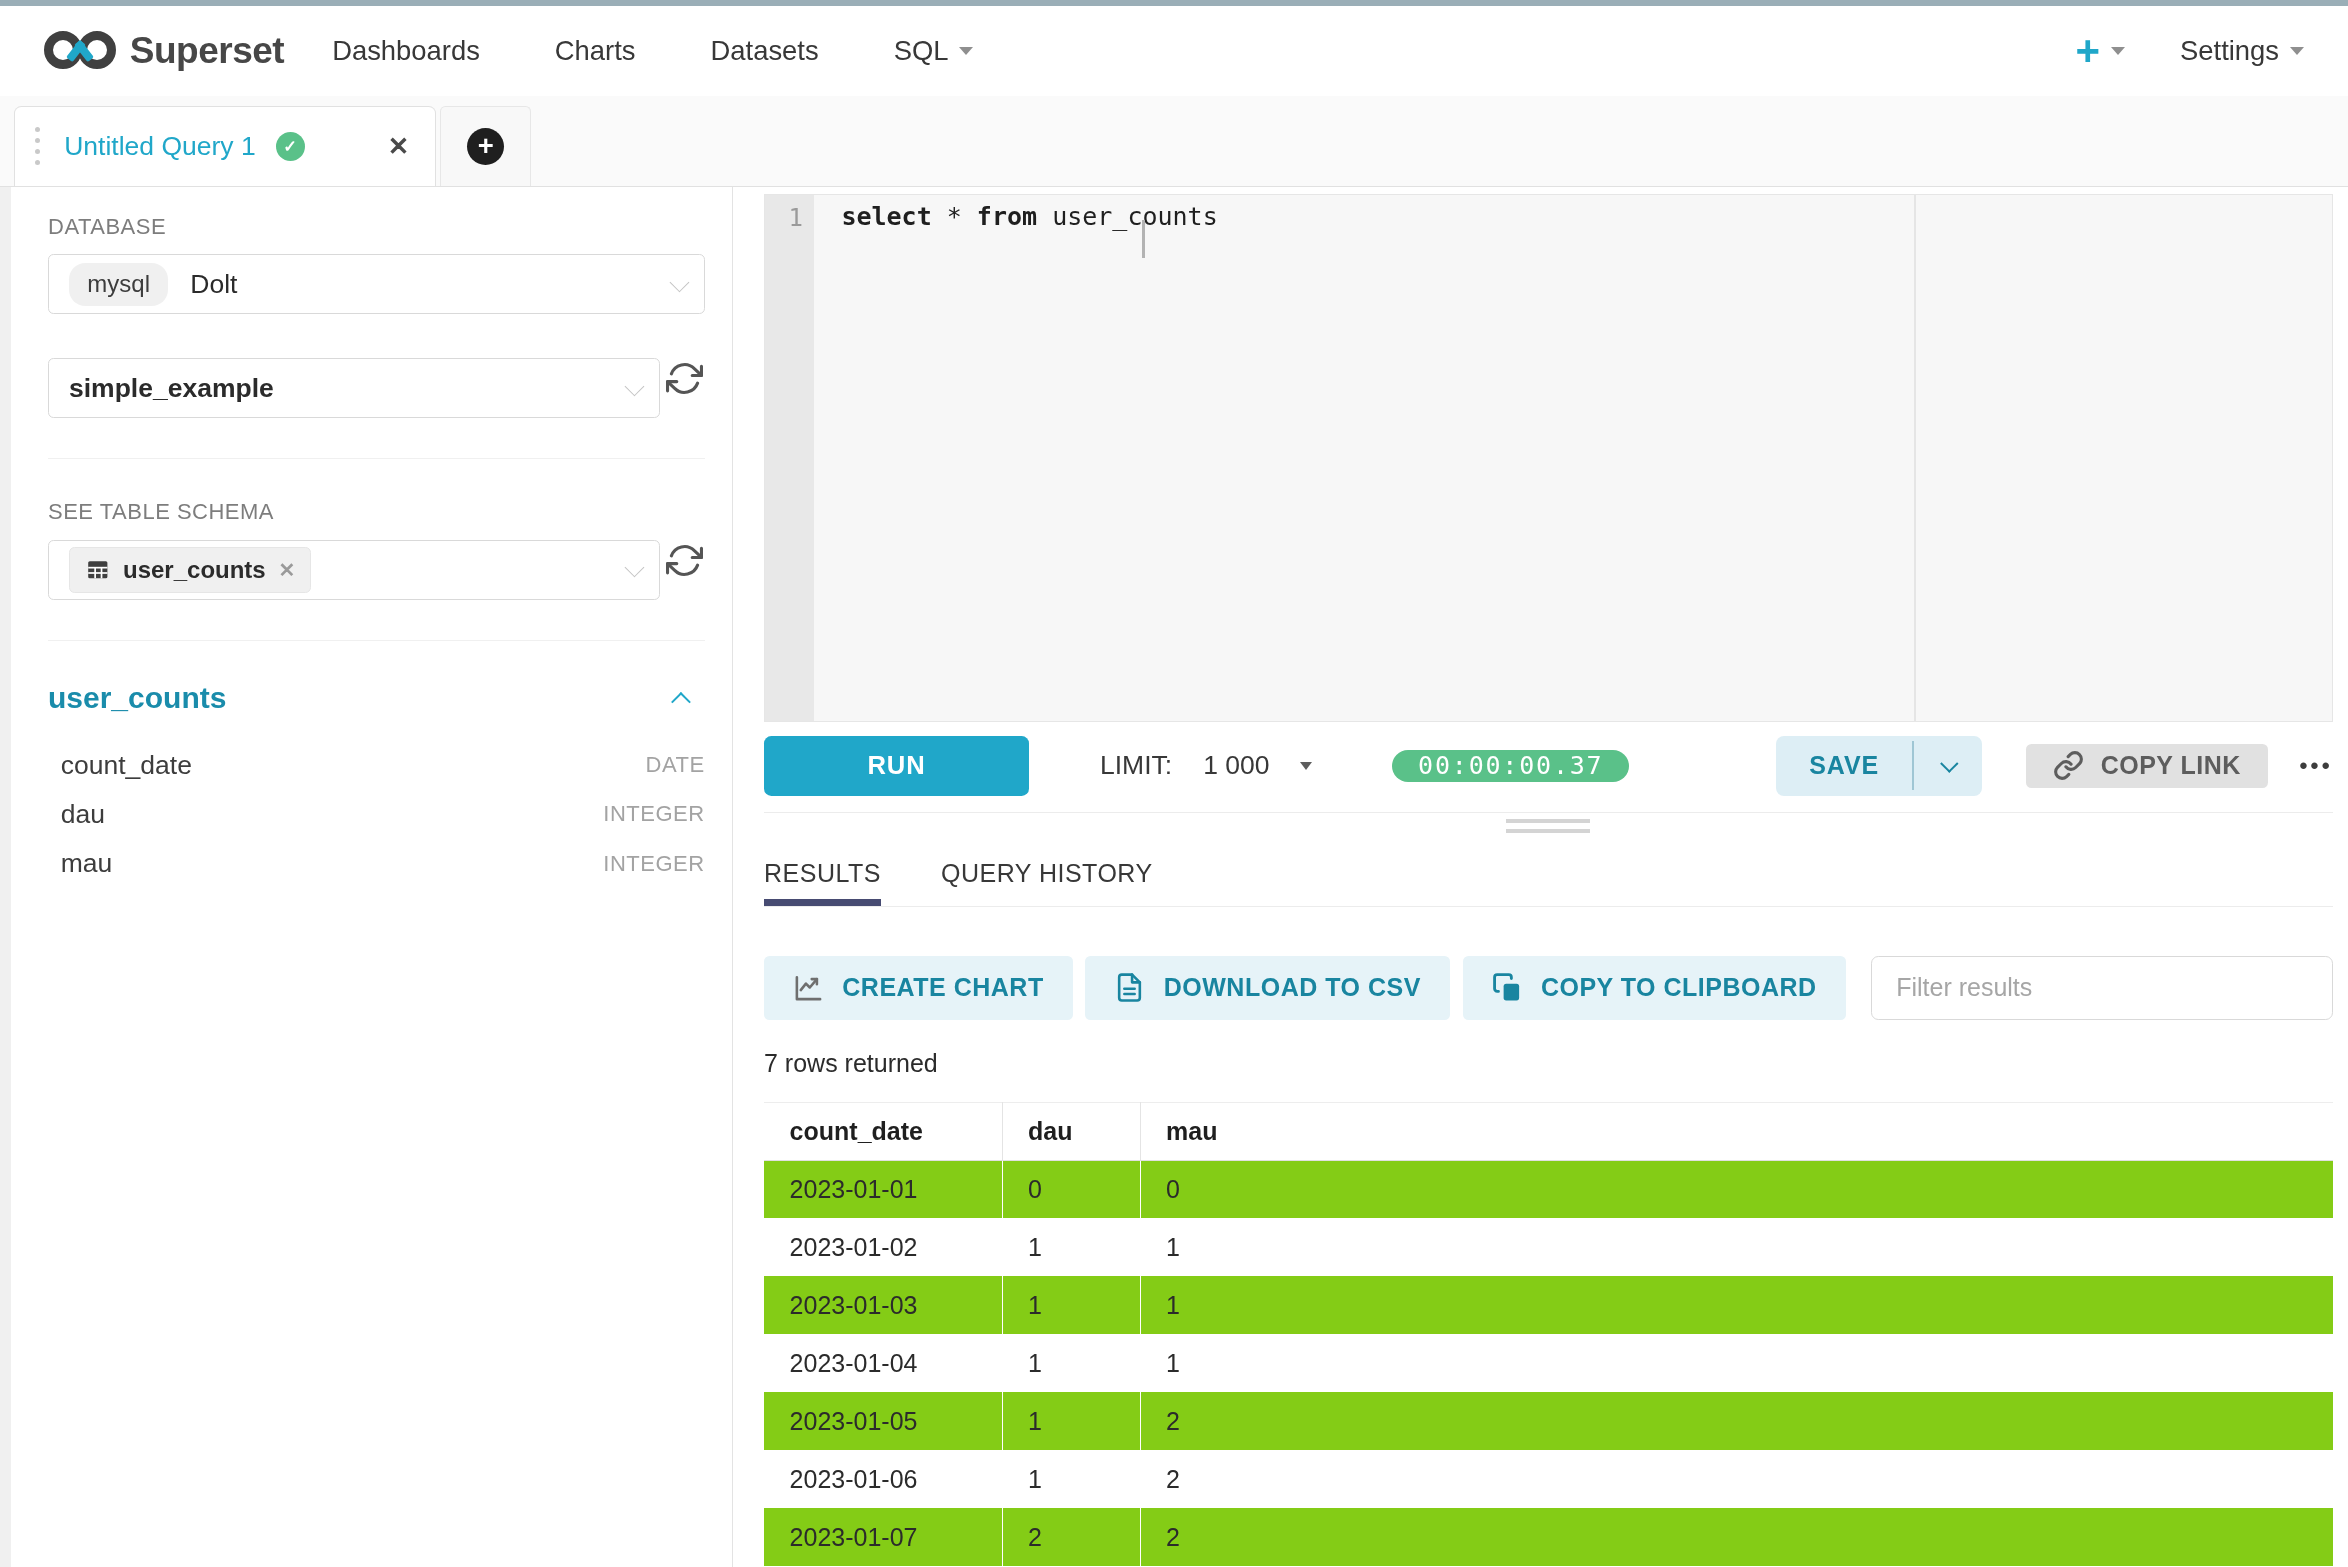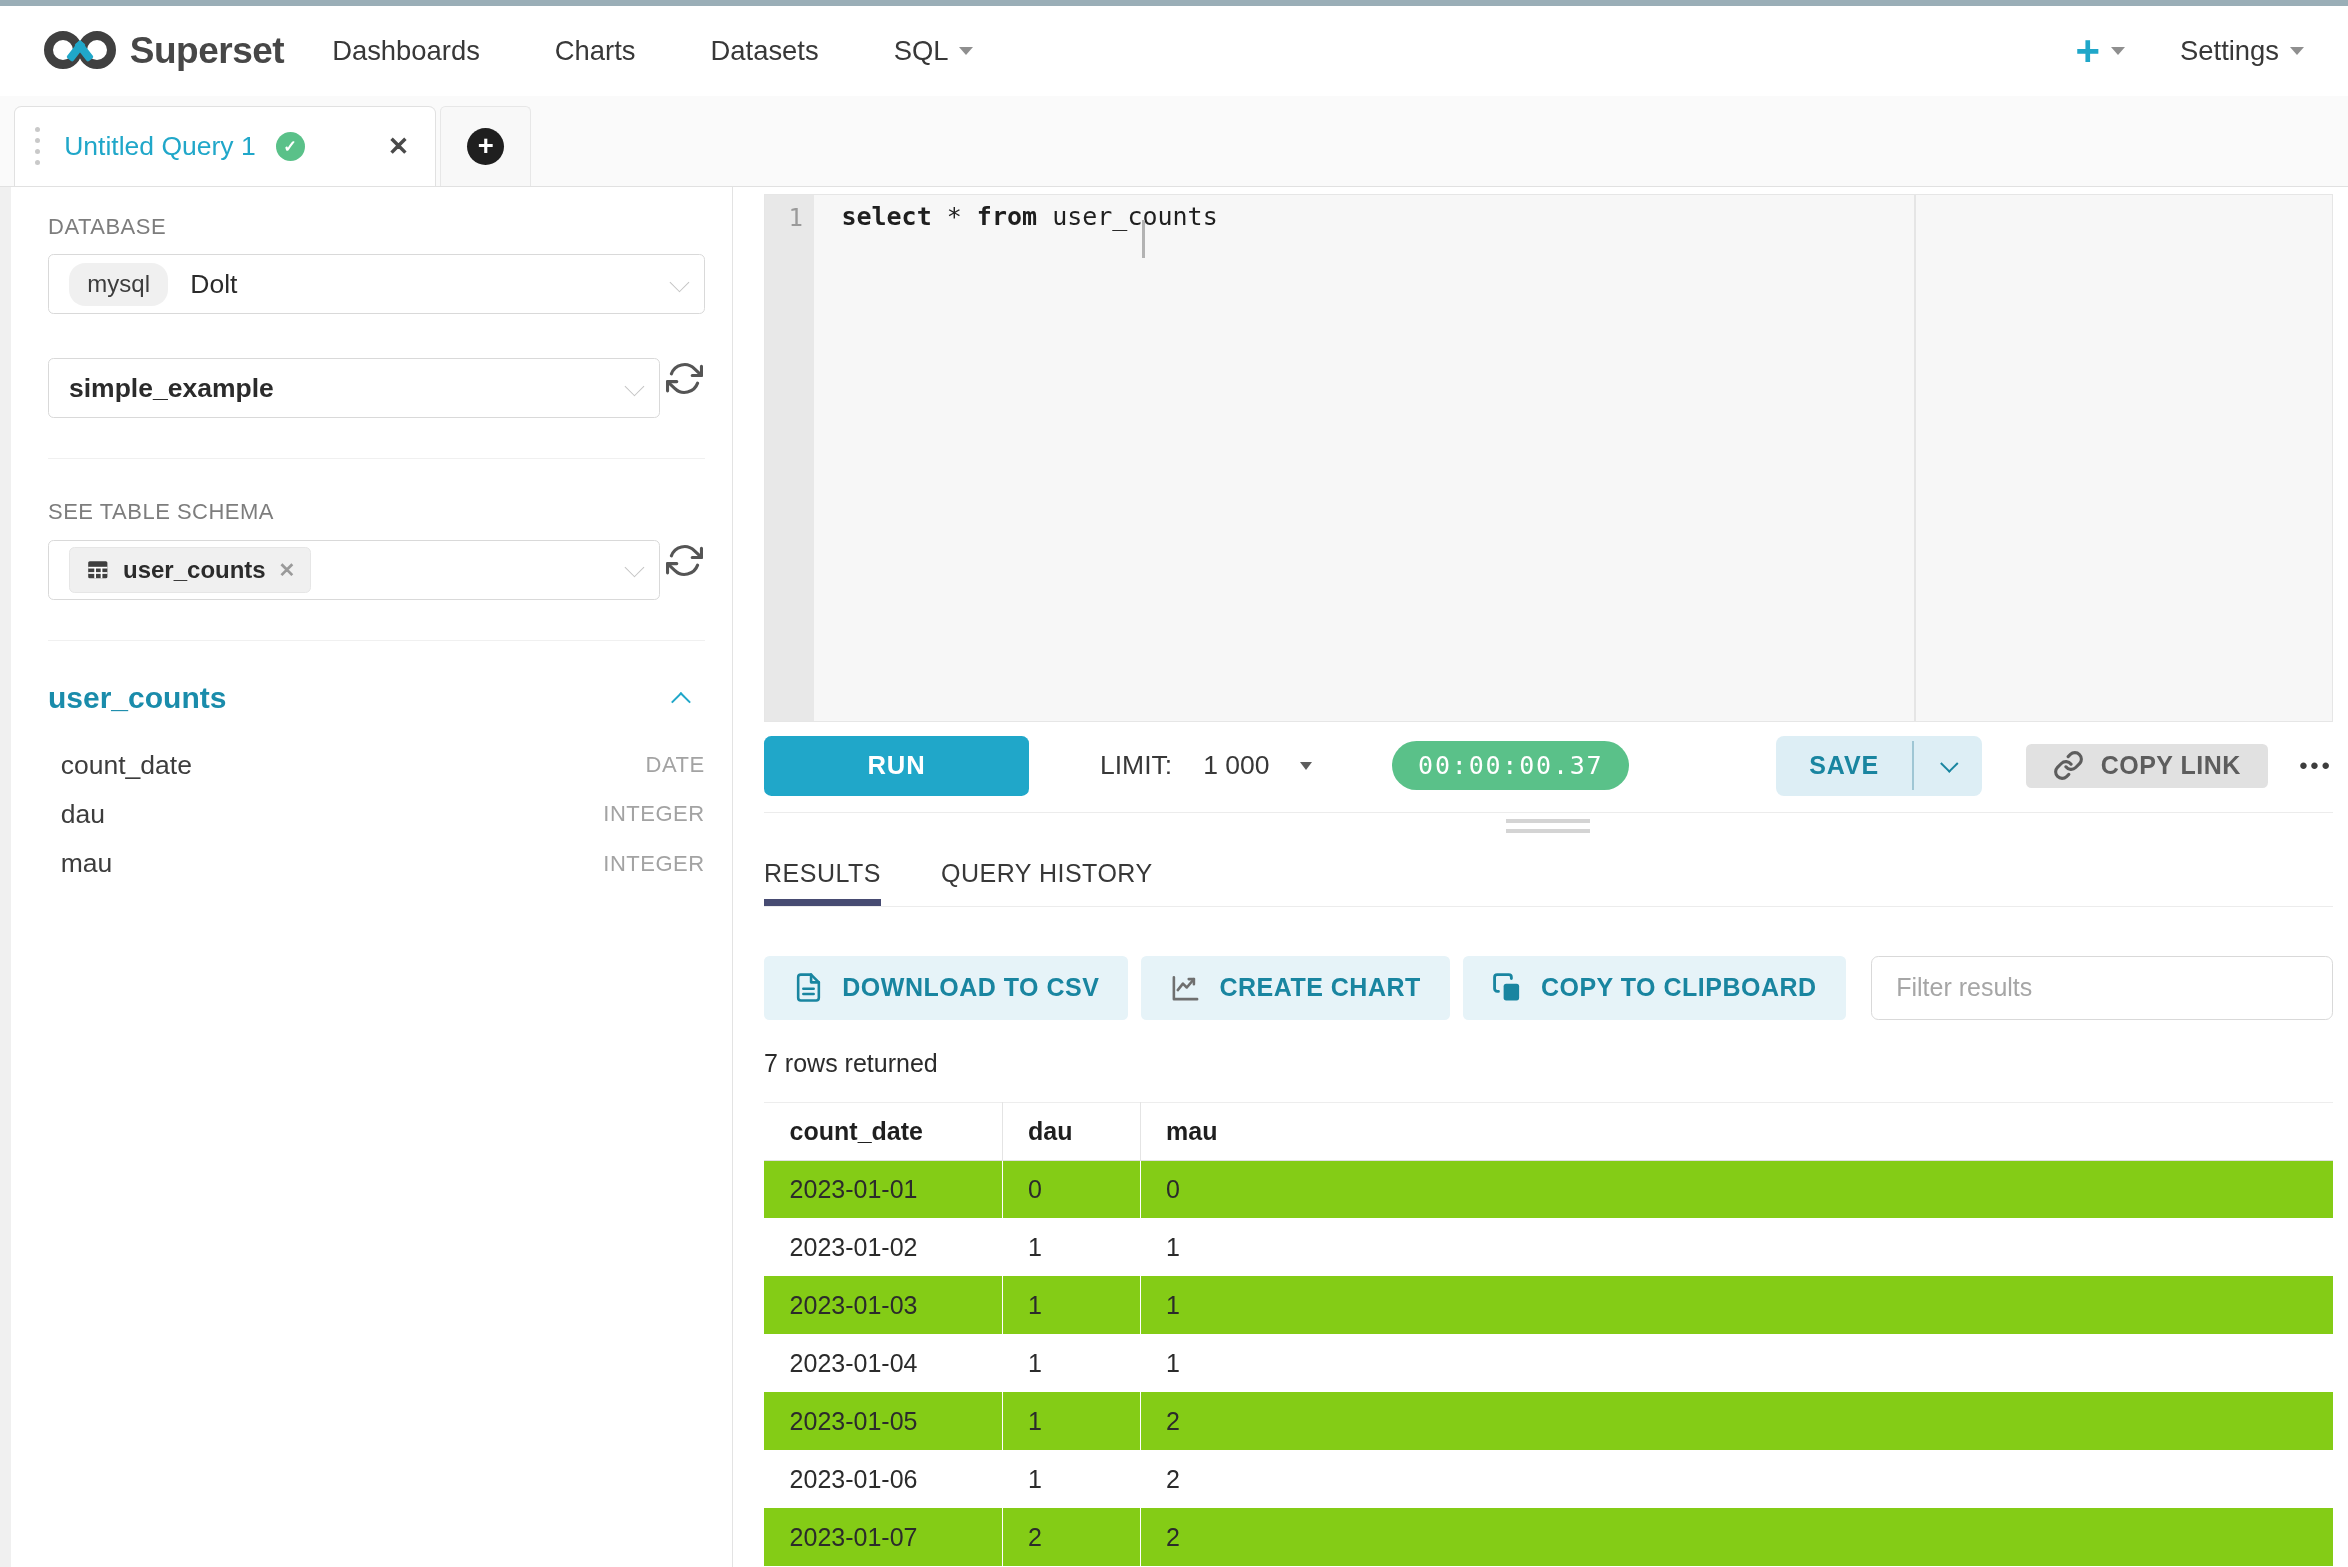--- a/index.html
+++ b/index.html
@@ -78,21 +78,21 @@
   .code-area b { font-weight:bold; }
   .text-cursor { display:inline-block; width:0; position:relative; }
   .text-cursor::after { content:""; position:absolute; left:-0.9px; top:-5.5px; width:3.7px; height:38px; background:#b3b3b3; }
   .print-margin { position:absolute; left:1149px; top:0; bottom:0; width:1.8px; background:#e5e5e5; }
 
   .toolbar { margin-top:12px; display:flex; align-items:center; height:64px; }
   .run-btn { width:265px; height:60px; background:#20a7c9; border:none; border-radius:7.3px; color:#fff; font-size:25.6px;
              font-weight:bold; letter-spacing:0.9px; cursor:pointer; font-family:inherit; }
   .limit { margin-left:71px; display:flex; align-items:center; gap:31px; font-size:26.5px; cursor:pointer; }
   .limit .caret { border-top-color:#5d5d5d; border-left-width:6.4px; border-right-width:6.4px; border-top-width:8.2px; }
-  .timer { margin-left:80px; height:49px; background:#5ac189; border-radius:25.6px; color:#fff;
+  .timer { margin-left:80px; height:32px; background:#5ac189; border-radius:25.6px; color:#fff;
            font-family:"DejaVu Sans Mono", monospace; font-size:25px; letter-spacing:1.8px;
            display:flex; align-items:center; padding:0 25.6px; }
   .toolbar-right { margin-left:auto; display:flex; align-items:center; }
   .save-group { display:flex; align-items:stretch; height:60px; background:#ddeef5; border-radius:8px; overflow:hidden; }
   .save-main { padding:0 33px; display:flex; align-items:center; color:#1985a0; font-size:25px; font-weight:bold;
                letter-spacing:0.9px; cursor:pointer; }
   .save-sep { width:1.8px; background:#9fc6d4; margin:5.5px 0; }
   .save-caret-btn { width:68px; display:flex; align-items:center; justify-content:center; cursor:pointer; }
   .save-chev { width:12.8px; height:12.8px; border-right:2.7px solid #1985a0; border-bottom:2.7px solid #1985a0;
                transform:rotate(45deg) translateY(-2.7px); }
@@ -305,35 +305,35 @@
         </div>
     </div>
 
     <div class="south-tabs">
       <div class="stab active">RESULTS</div>
       <div class="stab">QUERY HISTORY</div>
     </div>
 
     <div class="actions-row">
       <button class="action-btn">
+        <svg class="ic" viewBox="0 0 24 24" width="31" height="31" fill="none" stroke="#6f6f6f" stroke-width="2" stroke-linecap="round" stroke-linejoin="round">
+          <path d="M3 4v17h18"></path>
+            <polyline points="6 14 10 9 13 12 18.5 5.5"></polyline>
+            <polyline points="14.5 5.5 18.5 5.5 18.5 9.5"></polyline>
+        </svg>
+        <span>CREATE CHART</span>
+      </button>
+      <button class="action-btn">
         <svg class="ic" viewBox="0 0 24 24" width="31" height="31" fill="none" stroke="#1985a0" stroke-width="2" stroke-linecap="round" stroke-linejoin="round">
           <path d="M14 2H6a2 2 0 0 0-2 2v16a2 2 0 0 0 2 2h12a2 2 0 0 0 2-2V8z"></path>
           <polyline points="14 2 14 8 20 8"></polyline>
             <line x1="8" y1="13" x2="16" y2="13"></line>
             <line x1="8" y1="17" x2="16" y2="17"></line>
         </svg>
         <span>DOWNLOAD TO CSV</span>
-      </button>
-      <button class="action-btn">
-        <svg class="ic" viewBox="0 0 24 24" width="31" height="31" fill="none" stroke="#6f6f6f" stroke-width="2" stroke-linecap="round" stroke-linejoin="round">
-          <path d="M3 4v17h18"></path>
-            <polyline points="6 14 10 9 13 12 18.5 5.5"></polyline>
-            <polyline points="14.5 5.5 18.5 5.5 18.5 9.5"></polyline>
-        </svg>
-        <span>CREATE CHART</span>
       </button>
       <button class="action-btn">
         <svg class="ic" viewBox="0 0 24 24" width="31" height="31" fill="none" stroke="#1985a0" stroke-width="2.2" stroke-linecap="round" stroke-linejoin="round">
           <rect x="9" y="9" width="12" height="13" rx="2" fill="#1985a0" stroke="none"></rect>
           <path d="M5 15H4a2 2 0 0 1-2-2V4a2 2 0 0 1 2-2h9a2 2 0 0 1 2 2v1"></path>
         </svg>
         <span>COPY TO CLIPBOARD</span>
       </button>
       <input class="filter-input" type="text" placeholder="Filter results" style="">
     </div>

